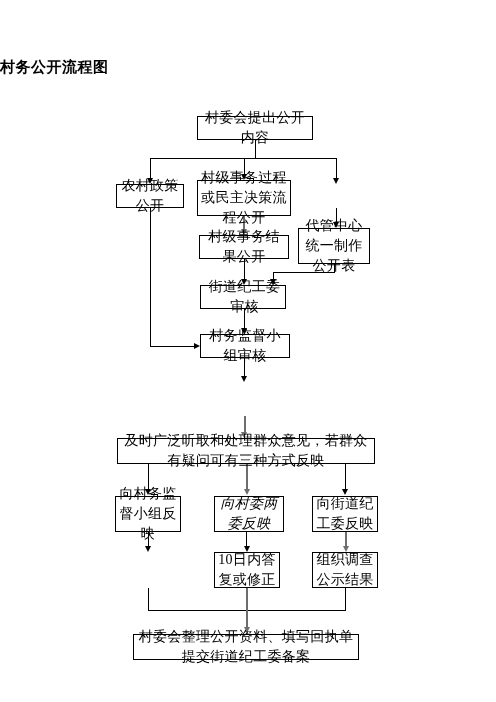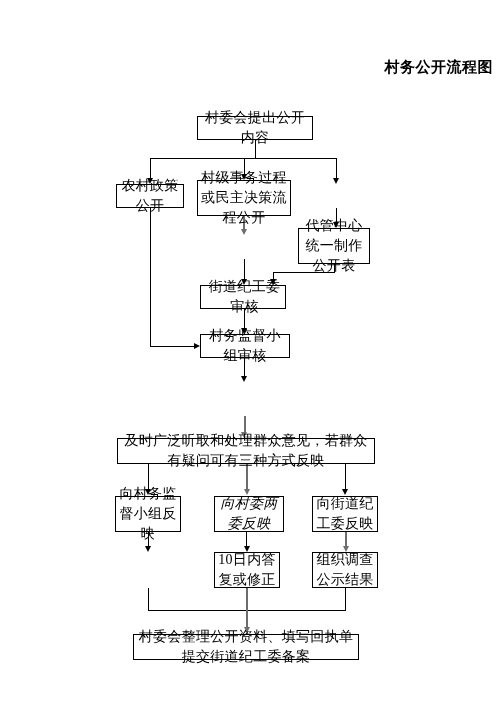--- a/index.html
+++ b/index.html
@@ -16,21 +16,21 @@
     width: 496px;
     height: 702px;
     background: #ffffff;
     overflow: hidden;
   }
   #chart-title {
     position: absolute;
     left: 0;
     top: 58px;
     width: 493px;
-    text-align: right;
+    text-align: left;
     font-size: 15px;
     font-weight: bold;
     letter-spacing: 0.5px;
     font-family: Liberation Serif, serif;
   }
   .node {
     position: absolute;
     box-sizing: border-box;
     border: 1px solid #000000;
     background: #ffffff;
@@ -88,20 +88,23 @@
 
   <div class="node" style="left:116px; top:184px; width:68px; height:24px;">
     <span>农村政策公开</span>
   </div>
 
   <div class="node" style="left:197px; top:180px; width:94px; height:36px;">
     <span>村级事务过程或民主决策流程公开</span>
   </div>
 
 
+  <div class="node" style="left:199px; top:235px; width:90px; height:24px;">
+    <span>村级事务结果公开</span>
+  </div>
 
   <div class="node" style="left:298px; top:228px; width:72px; height:36px;">
     <span>代管中心统一制作公开表</span>
   </div>
 
   <div class="node" style="left:200px; top:285px; width:86px; height:24px;padding-left:6px;">
     <span>街道纪工委审核</span>
   </div>
 
   <div class="node" style="left:200px; top:334px; width:90px; height:24px;">

